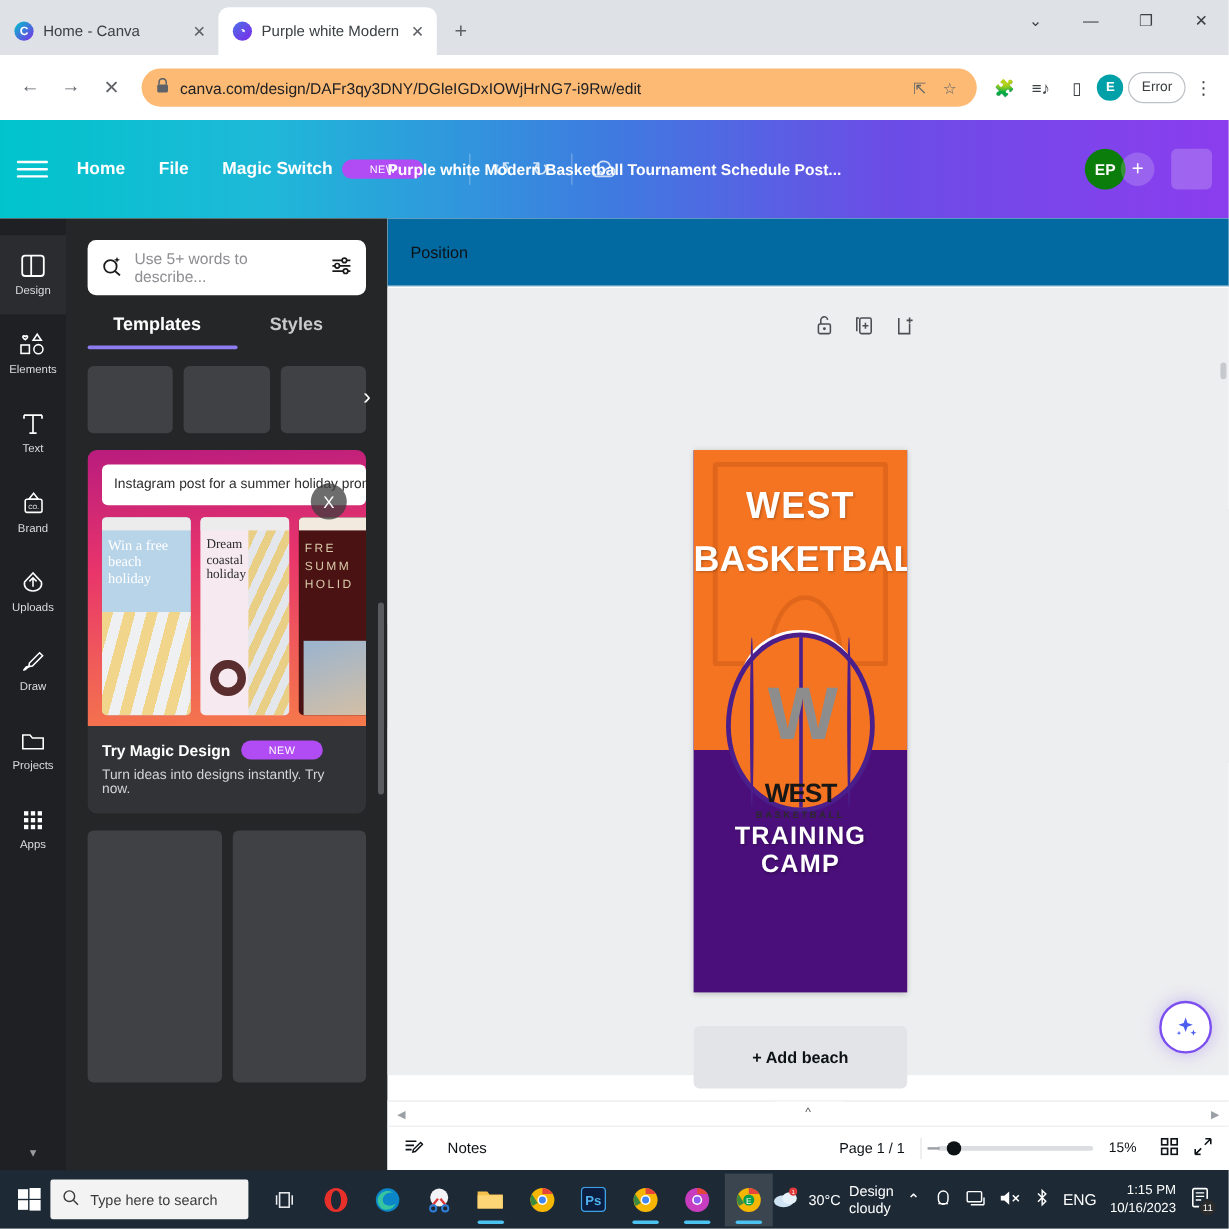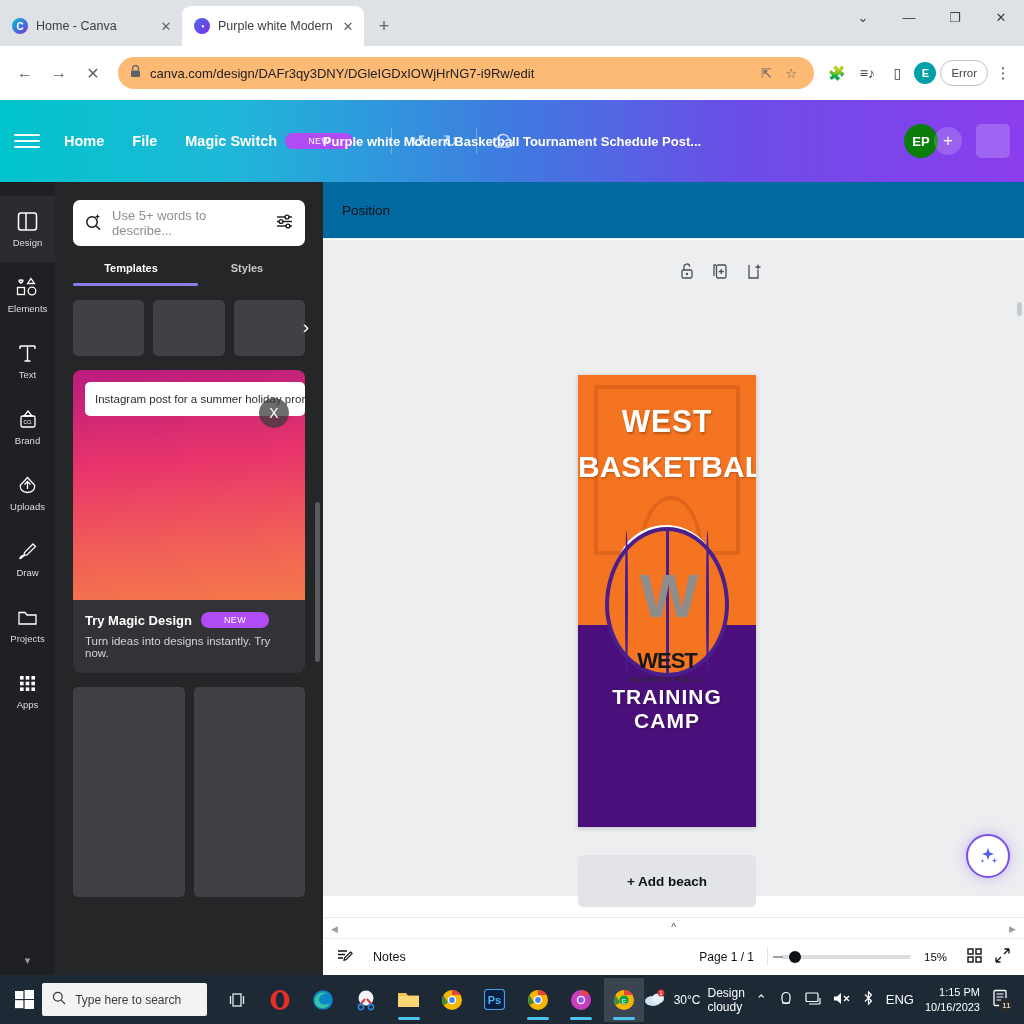--- a/index.html
+++ b/index.html
@@ -90,21 +90,21 @@
   .rail-scroll { margin-top:auto; margin-bottom:8px; color:#9a9ba0; font-size:11px; }
 
   
   .panel { position:absolute; left:55px; top:182px; width:268px; height:793px; background:#252627; }
   .search-wrap { padding:18px 18px 0 18px; }
   .search-box { height:46px; background:#fff; border-radius:7px; display:flex; align-items:center;
     padding:0 12px; gap:10px; }
   .search-box .sic { color:#1a1a1a; font-size:15px; }
   .search-ph { flex:1; font-size:13px; color:#8e8e93; }
   .tabs { display:flex; padding:16px 18px 0 18px; gap:0; position:relative; }
-  .ptab { flex:1; text-align:center; font-size:11px; color:#c9cacc; padding-bottom:12px; font-weight:600;}
+  .ptab { flex:1; text-align:center; font-size:15px; color:#c9cacc; padding-bottom:12px; font-weight:600;}
   .ptab.active { color:#fff; }
   .tab-underline { position:absolute; left:18px; bottom:0; width:125px; height:3px;
     background:#8b7cf0; border-radius:2px; }
   .thumb-row { display:flex; gap:9px; padding:14px 18px 0 18px; position:relative; }
   .thumb { flex:1; height:56px; background:#404144; border-radius:5px; }
   .thumb-arrow { position:absolute; right:14px; top:30px; color:#fff; font-size:19px; }
   .promo { margin:14px 18px 0 18px; background:#323336; border-radius:8px; overflow:hidden; }
   .promo-img { height:230px; position:relative;
     background: linear-gradient(175deg,#b91c7e 0%,#e8346b 40%,#f05a5a 70%,#f57a4a 100%); padding:12px 0 0 12px;}
   .promo-prompt { background:#fff; border-radius:5px; height:34px; margin-right:0; display:flex;
@@ -432,20 +432,38 @@
     <div class="thumb-row">
       <div class="thumb"></div>
       <div class="thumb"></div>
       <div class="thumb"></div>
       <div class="thumb-arrow">›</div>
     </div>
 
     <div class="promo">
       <div class="promo-img">
         <div class="promo-prompt">Instagram post for a summer holiday promo</div>
+        <div class="promo-cards">
+          <div class="pcard pc1">
+            <div class="bar"></div>
+            <div class="stripe"></div>
+            <div class="txt" style="position:relative;z-index:2">Win a free beach holiday</div>
+          </div>
+          <div class="pcard pc2">
+            <div class="bar"></div>
+            <div class="ph"></div>
+            <div class="ring"></div>
+            <div class="txt" style="position:relative;z-index:2;width:42px">Dream coastal holiday</div>
+          </div>
+          <div class="pcard pc3">
+            <div class="bar" style="background:#f2eadf"></div>
+            <div class="ph"></div>
+            <div class="txt" style="position:relative;z-index:2">FRE SUMM HOLID</div>
+          </div>
+        </div>
         <div class="promo-x">X</div>
       </div>
       <div class="promo-body">
         <div class="promo-title">
           <span>Try Magic Design</span>
           <span class="badge-new">NEW</span>
         </div>
         <div class="promo-sub">Turn ideas into designs instantly. Try now.</div>
       </div>
     </div>

